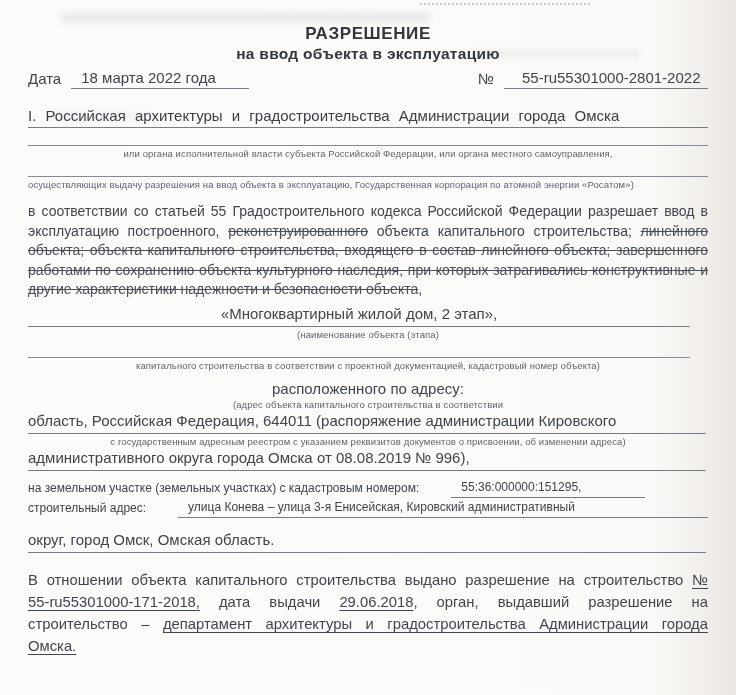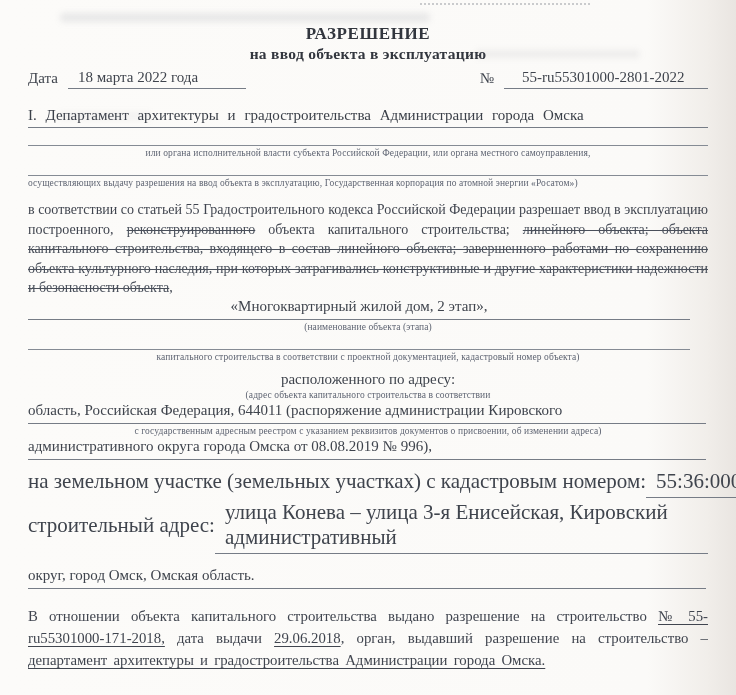--- a/index.html
+++ b/index.html
@@ -1,20 +1,20 @@
 <!DOCTYPE html>
 <html><head>
 <meta charset="utf-8">
 <style>
   html,body { margin:0; padding:0; }
   .page {
     position:relative;
     width:736px; height:695px;
     background:linear-gradient(90deg,#fcfbf9 0%,#fbfaf8 88%,#f1eeea 96%,#e9e5e1 100%);
-    font-family:Liberation Serif, serif;
+    font-family:Liberation Sans, sans-serif;
     color:#3f444d;
     overflow:hidden;
     box-sizing:border-box;
   }
   .content { padding:0 28px 0 28px; }
 
   
   .artifact-dots { position:absolute; top:3px; left:420px; width:170px; height:0;
     border-top:2px dotted rgba(90,95,105,.30); }
   .artifact-smudge-1 { position:absolute; top:13px; left:60px; width:370px; height:9px;
@@ -45,29 +45,29 @@
   .rule { height:0; border-top:1px solid #858b94; margin-top:17px; }
   .rule.short { margin-right:18px; }
 
   .body-par { margin-top:12px; font-size:14px; line-height:19.6px; text-align:justify;
     color:#40454f; }
   .strike { text-decoration:line-through; text-decoration-thickness:1.2px;
     color:#4a505b; }
   .uline { text-decoration:underline; text-underline-offset:3px;
     text-decoration-thickness:1px; }
 
-  .object-line { text-align:center; font-size:15px;
+  .object-line { margin-top:5px; text-align:center; font-size:15px;
     border-bottom:1px solid #767c86; padding-bottom:4px; margin-right:18px; }
 
   .addr-intro { text-align:center; font-size:15px; margin-top:9px; }
   .addr-line { font-size:15px; border-bottom:1px solid #767c86; padding-bottom:4px;
     margin-top:2px; margin-right:2px; }
   .addr-line.first { margin-top:4px; }
 
-  .pair-row { display:flex; align-items:center; font-size:21px; }
+  .pair-row { display:flex; align-items:flex-end; font-size:12px;gap:32px; }
   .pair-label { white-space:nowrap; padding-bottom:3px; }
   .pair-val { flex:1; border-bottom:1px solid #767c86; padding:0 4px 3px 10px; }
   .land-row { margin-top:9px; }
   .land-val { flex:0 0 auto; min-width:180px; }
   .constr-row { margin-top:2px; }
   .constr-line2 { margin-top:13px; }
 
   .permit-par { margin-top:16px; font-size:14.8px; line-height:22px;
     text-align:justify; color:#40454f; word-spacing:2.5px; }
 </style>
@@ -88,21 +88,21 @@
       <div class="hdr-field">
         <span class="hdr-label">Дата</span>
         <span class="fill-val date-val">18 марта 2022 года</span>
       </div>
       <div class="hdr-field">
         <span class="hdr-label">№</span>
         <span class="fill-val num-val">55-ru55301000-2801-2022</span>
       </div>
     </div>
 
-    <div class="issuer-line">I. Департамент архитектуры и градостроительства Администрации города Омска</div>
+    <div class="issuer-line">I. Российская архитектуры и градостроительства Администрации города Омска</div>
     <div class="rule"></div>
     <div class="caption">или органа исполнительной власти субъекта Российской Федерации, или органа местного самоуправления,</div>
     <div class="rule"></div>
     <div class="caption left">осуществляющих выдачу разрешения на ввод объекта в эксплуатацию, Государственная корпорация по атомной энергии «Росатом»)</div>
 
     <div class="body-par"><span>в соответствии со статьей 55 Градостроительного кодекса Российской Федерации разрешает ввод в эксплуатацию построенного, </span><span class="strike">реконструированного</span><span> объекта капитального строительства; </span><span class="strike">линейного объекта; объекта капитального строительства, входящего в состав линейного объекта; завершенного работами по сохранению объекта культурного наследия, при которых затрагивались конструктивные и другие характеристики надежности и безопасности объекта</span><span>,</span></div>
 
     <div class="object-line">«Многоквартирный жилой дом, 2 этап»,</div>
     <div class="caption">(наименование объекта (этапа)</div>
     <div class="rule short"></div>

